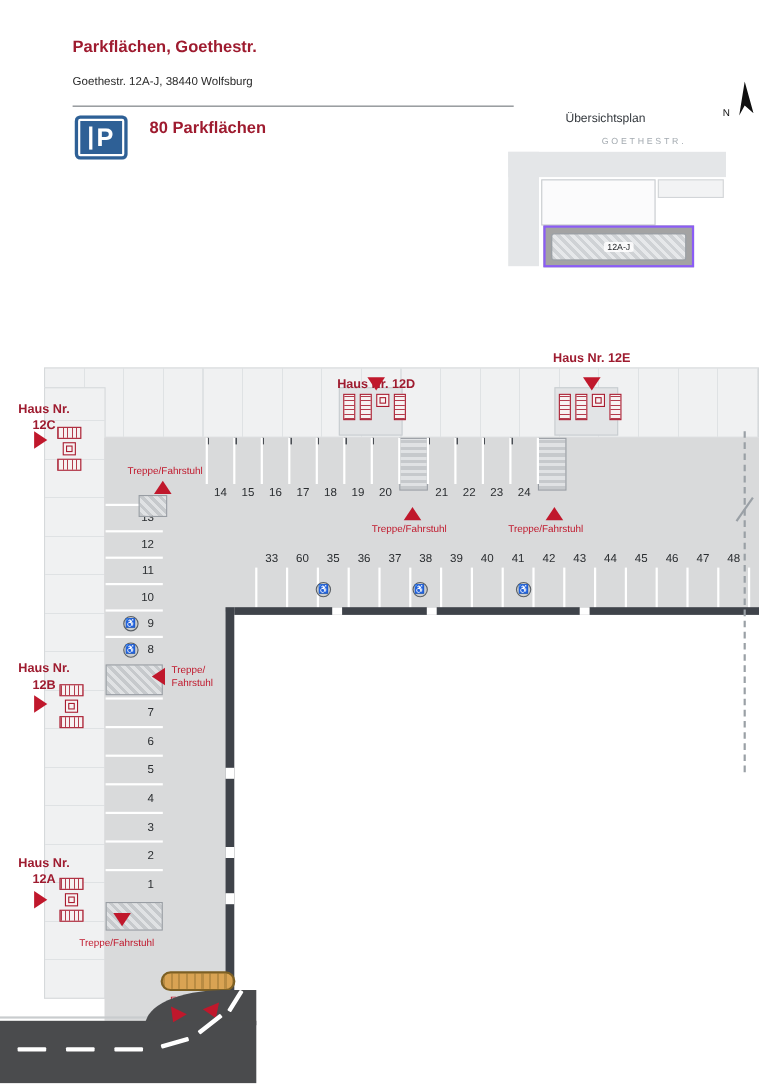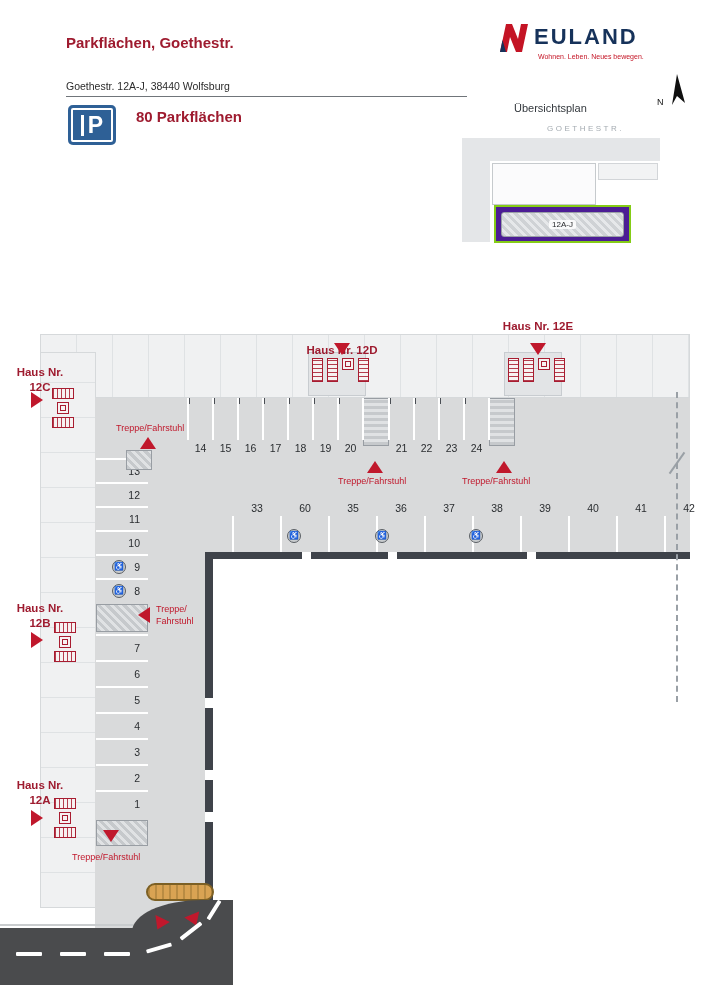--- a/index.html
+++ b/index.html
@@ -1,21 +1,21 @@
 <!DOCTYPE html>
 <html><head>
 <meta charset="utf-8">
 <style>
   html,body{margin:0;padding:0;background:#fff;}
   .page{position:relative;width:713px;height:985px;background:#fff;overflow:hidden;
         font-family:"Liberation Sans",sans-serif;}
 
   
   .title{position:absolute;left:66px;top:34px;margin:0;font-size:15px;font-weight:bold;color:#9e1b2f;}
-  .subtitle{position:absolute;left:66px;top:68px;font-size:10.5px;color:#2b2b2b;margin-top:12px;}
+  .subtitle{position:absolute;left:66px;top:68px;font-size:10.5px;color:#2b2b2b;}
   .rule{position:absolute;left:66px;top:96px;width:401px;height:1px;background:#70757a;}
   .p-sign{position:absolute;left:68px;top:105px;width:48px;height:40px;background:#2e6096;border-radius:5px;
           box-shadow:inset 0 0 0 3px #2e6096, inset 0 0 0 5px #fff;
           display:flex;align-items:center;justify-content:center;}
   .p-sign span{color:#fff;font-weight:bold;font-size:23px;line-height:1;}
   .p-sign span::before{content:"";display:inline-block;width:3px;height:21px;background:#fff;margin-right:4px;vertical-align:-3px;}
   .count-text{position:absolute;left:136px;top:108px;font-size:15px;font-weight:bold;color:#9e1b2f;}
 
   
   .logo{position:absolute;left:498px;top:24px;}
@@ -27,21 +27,21 @@
   .north{position:absolute;left:662px;top:74px;}
   .north-n{position:absolute;left:657px;top:97px;font-size:9px;color:#101010;}
 
   
   .ov-title{position:absolute;left:514px;top:102px;font-size:11px;color:#33383d;}
   .ov-street{position:absolute;left:547px;top:124px;font-size:8px;letter-spacing:2.5px;color:#a4abb1;}
   .ov-band-v{position:absolute;left:462px;top:138px;width:28px;height:104px;background:#e4e6e8;}
   .ov-band-h{position:absolute;left:462px;top:138px;width:198px;height:23px;background:#e4e6e8;}
   .ov-bld1{position:absolute;left:492px;top:163px;width:104px;height:42px;background:#fbfbfc;border:1px solid #c6cacd;box-sizing:border-box;}
   .ov-bld2{position:absolute;left:598px;top:163px;width:60px;height:17px;background:#f2f3f4;border:1px solid #d2d5d8;box-sizing:border-box;}
-  .ov-frame{position:absolute;left:494px;top:205px;width:137px;height:38px;border:2px solid #84cc16;background:#4c1d95;
+  .ov-frame{position:absolute;left:494px;top:205px;width:137px;height:38px;border:2px solid #8b5cf6;background:#a3a3a3;
             box-sizing:border-box;display:flex;align-items:center;justify-content:center;}
   .ov-hatch{width:123px;height:25px;border:1px solid #9aa0a6;border-radius:3px;box-sizing:border-box;
             background:repeating-linear-gradient(45deg,#cfd2d5 0 3px,#e6e8ea 3px 6px);
             display:flex;align-items:center;justify-content:center;}
   .ov-label{font-size:8px;color:#26282b;background:rgba(255,255,255,.85);padding:0 3px;border-radius:2px;}
 
   
   .bld-top{position:absolute;left:40px;top:334px;width:650px;height:64px;background:#f0f1f2;
            border:1px solid #d6d9db;box-sizing:border-box;
            background-image:repeating-linear-gradient(90deg,transparent 0 35px,#dfe2e4 35px 36px);}
@@ -61,21 +61,21 @@
   .grp{display:flex;background-image:repeating-linear-gradient(90deg,#4a4e54 0 2px,transparent 2px 25px);
        background-size:100% 6px;background-repeat:no-repeat;}
   .r1stall{position:relative;width:25px;height:60px;}
   .r1stall::before{content:"";position:absolute;left:-1px;top:0;width:2px;height:42px;background:#fff;}
   .grp .r1stall:last-child::after{content:"";position:absolute;right:-1px;top:0;width:2px;height:42px;background:#fff;}
   .r1stall .num{position:absolute;left:0;right:0;bottom:4px;text-align:center;font-size:10.5px;color:#2a2d30;}
   .shaft{width:26px;height:48px;background:repeating-linear-gradient(0deg,#c6c9cc 0 3px,#e0e2e4 3px 6px);
          border:1px solid #989da3;box-sizing:border-box;align-self:flex-start;}
 
   .row2{position:absolute;left:233px;top:500px;height:56px;display:flex;}
-  .r2stall{position:relative;width:28px;height:56px;padding-left:20px;}
+  .r2stall{position:relative;width:28px;height:56px;}
   .r2stall::before{content:"";position:absolute;left:-1px;top:16px;width:2px;height:38px;background:#fff;}
   .row2 .r2stall:last-child::after{content:"";position:absolute;right:-1px;top:16px;width:2px;height:38px;background:#fff;}
   .r2stall .num{position:absolute;left:0;right:0;top:2px;text-align:center;font-size:10.5px;color:#2a2d30;}
 
   .colL{position:absolute;left:96px;top:458px;width:52px;}
   .cstall{position:relative;height:24px;border-top:2px solid #fff;box-sizing:border-box;}
   .cstall.tall{height:26px;}
   .cstall .num{position:absolute;right:8px;top:50%;transform:translateY(-50%);font-size:10.5px;color:#2a2d30;}
   .cshaft{height:28px;background:repeating-linear-gradient(45deg,#c6c9cc 0 3px,#e0e2e4 3px 6px);
           border:1px solid #989da3;box-sizing:border-box;margin:2px 0;}
@@ -123,30 +123,20 @@
 <div class="page">
 
   <h1 class="title">Parkflächen, Goethestr.</h1>
   <div class="subtitle">Goethestr. 12A-J, 38440 Wolfsburg</div>
   <div class="rule"></div>
   <div class="p-sign">
     <span>P</span>
   </div>
   <div class="count-text">80 Parkflächen</div>
 
-  <div class="logo">
-    <div class="logo-row">
-      <svg width="36" height="28" viewBox="0 0 36 28">
-        <path d="M2 28 L8 0 H14 L20 15 L23 0 H30 L24 28 H18 L12 13 L9 28 Z" fill="#c41425"></path>
-        <path d="M2 28 L4.5 16 L8 28 Z" fill="#16325a"></path>
-      </svg>
-      <span class="logo-word">EULAND</span>
-    </div>
-    <div class="logo-tag">Wohnen. Leben. Neues bewegen.</div>
-  </div>
 
   <div class="north">
     <svg width="26" height="34" viewBox="0 0 26 34">
         <path d="M15 0 L23 29 L15 22 L10 31 Z" fill="#101010"></path>
       </svg>
   </div>
   <div class="north-n">N</div>
 
   <div class="ov-title">Übersichtsplan</div>
   <div class="ov-street">GOETHESTR.</div>

